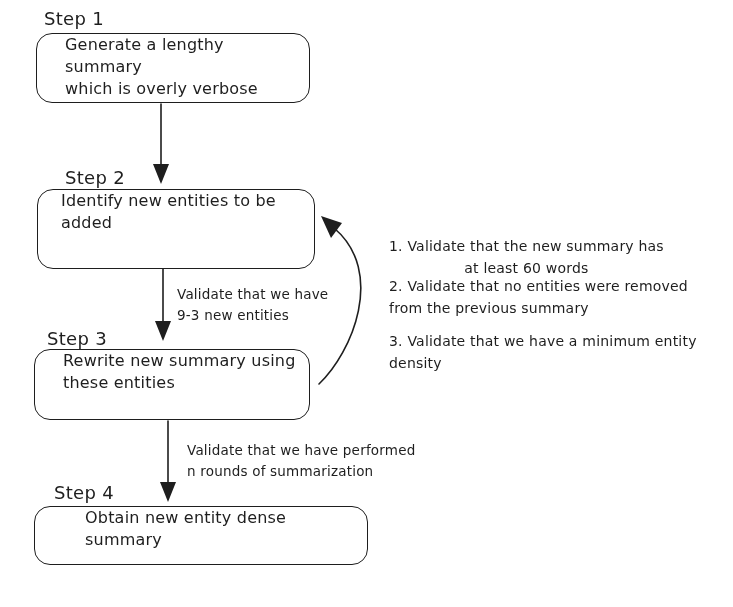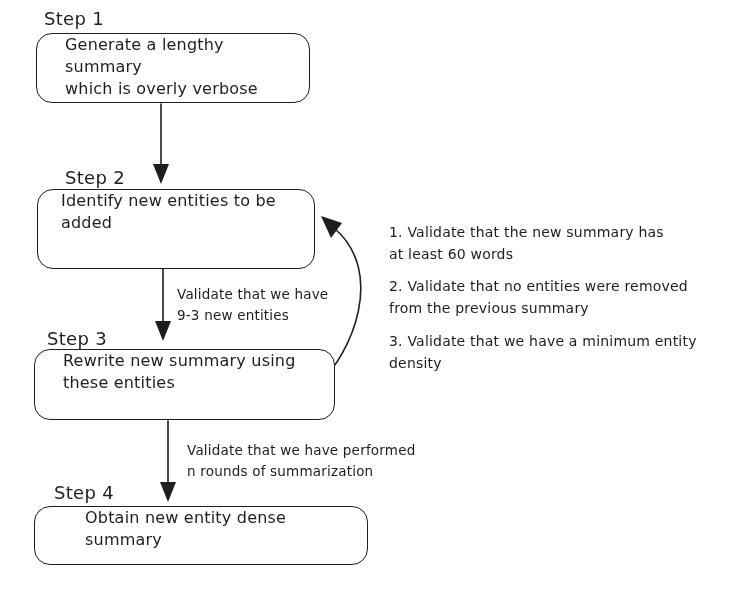--- a/index.html
+++ b/index.html
@@ -65,26 +65,26 @@
     stroke-linecap: round;
   }
   svg.arrows polygon { fill: var(--stroke); stroke: none; }
 
   
   #lbl-step1 { left: 44px;  top: 8px;   }
   #box-step1 { left: 36px;  top: 33px;  width: 274px; height: 70px; }
   #lbl-step2 { left: 47px;  top: 167px; margin-left: 18px; }
   #box-step2 { left: 37px;  top: 189px; width: 278px; height: 80px; padding-left: 23px; }
   #lbl-step3 { left: 47px;  top: 328px; }
-  #box-step3 { left: 34px;  top: 349px; width: 301px; height: 71px; }
+  #box-step3 { left: 34px;  top: 349px; width: 276px; height: 71px; }
   #lbl-step4 { left: 54px;  top: 482px; }
   #box-step4 { left: 34px;  top: 506px; width: 334px; height: 59px; padding-left: 50px; }
   #edge-label-1 { left: 177px; top: 284px; }
   #edge-label-2 { left: 187px; top: 440px; }
-  #note-1 { left: 389px; top: 221px; }
+  #note-1 { left: 389px; top: 235px; text-align: center; }
   #note-2 { left: 389px; top: 275px; }
   #note-3 { left: 389px; top: 330px; }
 </style>
 </head>
 <body>
 
 <div class="canvas">
 
   <svg class="arrows" viewBox="0 0 733 607">
 

